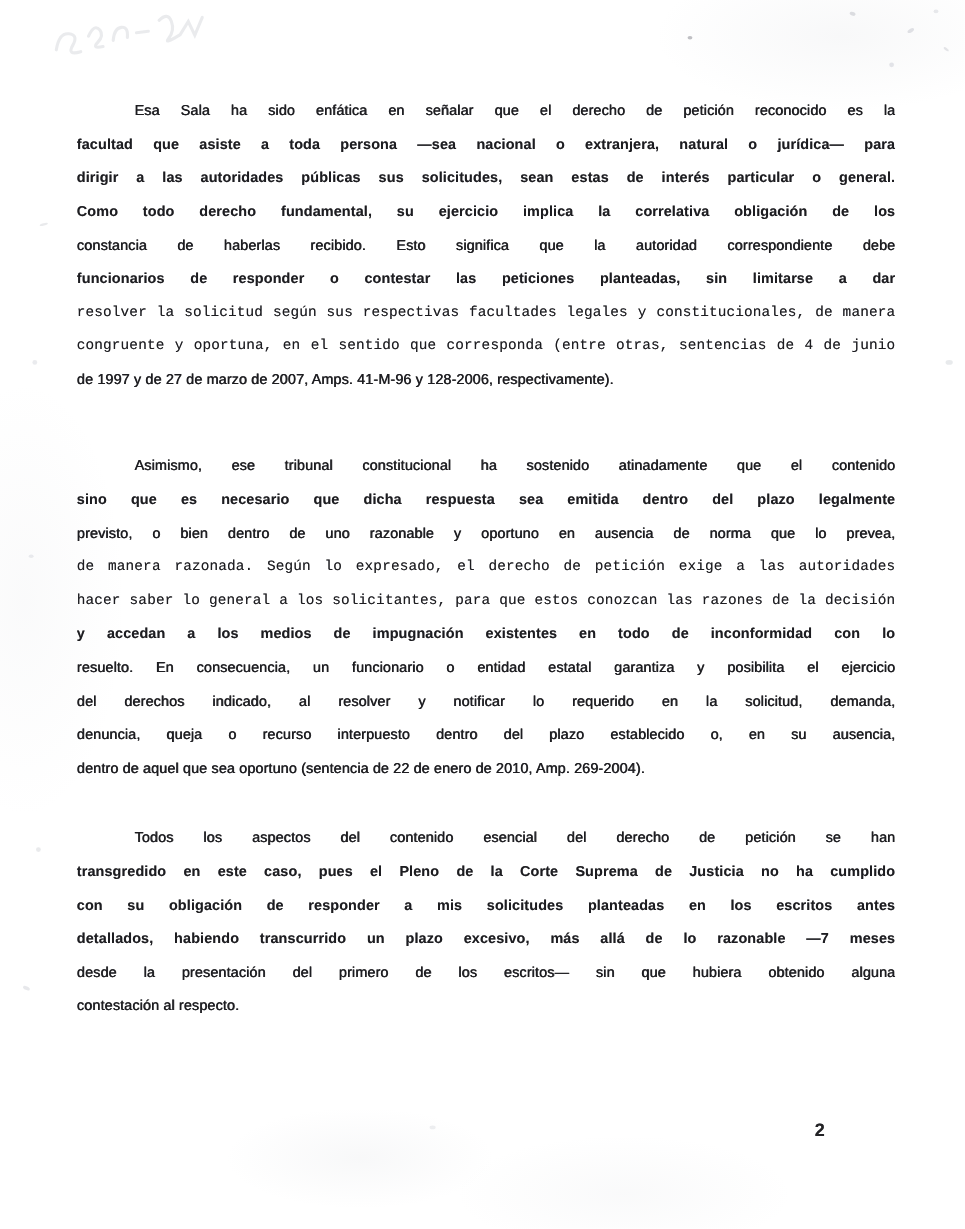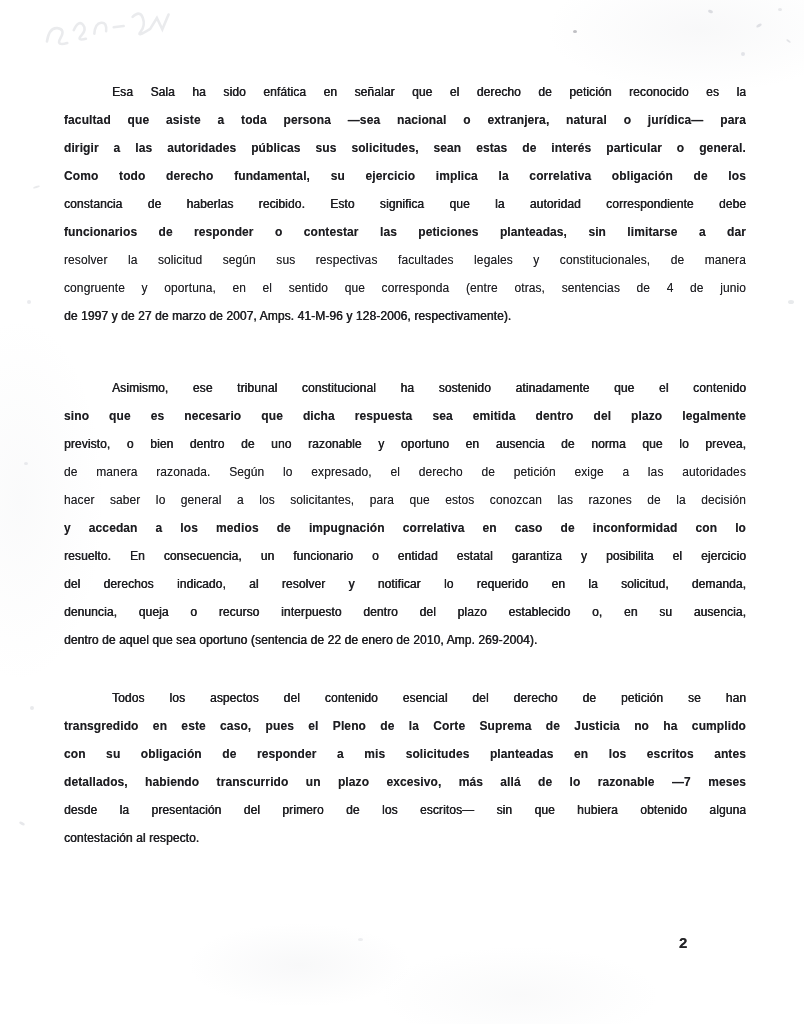--- a/index.html
+++ b/index.html
@@ -39,21 +39,21 @@
     text-align-last:justify;
     height:28px;
     overflow:hidden;
     text-shadow:0 0 0.45px rgba(28,28,32,0.55);
   }
   .line.first { text-indent:48px; }
   .line.last {
     -moz-text-align-last:left;
     text-align-last:left;
   }
-  .w-n { font-weight:400; }
+  .w-n { font-weight:400;font-family:Liberation Mono, monospace; }
   .w-m { font-weight:400; text-shadow:0.45px 0 0 rgba(28,28,32,0.85), 0 0 0.5px rgba(28,28,32,0.45); }
   .w-b { font-weight:700; text-shadow:0 0 0.3px rgba(20,20,24,0.5); }
   .page-number {
     position:absolute; left:679px; top:934px;
     font-size:15px; font-weight:600; color:#232326;
     text-shadow:0 0 0.4px rgba(30,30,34,0.6);
   }
   .pencil-scribble {
     position:absolute; left:28px; top:4px;
     opacity:0.55;
@@ -108,21 +108,21 @@
         <div class="line w-n">resolver la solicitud según sus respectivas facultades legales y constitucionales, de manera</div>
         <div class="line w-n">congruente y oportuna, en el sentido que corresponda (entre otras, sentencias de 4 de junio</div>
         <div class="line w-m last">de 1997 y de 27 de marzo de 2007, Amps. 41-M-96 y 128-2006, respectivamente).</div>
       </div>
       <div class="para">
         <div class="line w-m first">Asimismo, ese tribunal constitucional ha sostenido atinadamente que el contenido</div>
         <div class="line w-b">sino que es necesario que dicha respuesta sea emitida dentro del plazo legalmente</div>
         <div class="line w-m">previsto, o bien dentro de uno razonable y oportuno en ausencia de norma que lo prevea,</div>
         <div class="line w-n">de manera razonada. Según lo expresado, el derecho de petición exige a las autoridades</div>
         <div class="line w-n">hacer saber lo general a los solicitantes, para que estos conozcan las razones de la decisión</div>
-        <div class="line w-b">y accedan a los medios de impugnación correlativa en caso de inconformidad con lo</div>
+        <div class="line w-b">y accedan a los medios de impugnación existentes en todo de inconformidad con lo</div>
         <div class="line w-m">resuelto. En consecuencia, un funcionario o entidad estatal garantiza y posibilita el ejercicio</div>
         <div class="line w-m">del derechos indicado, al resolver y notificar lo requerido en la solicitud, demanda,</div>
         <div class="line w-m">denuncia, queja o recurso interpuesto dentro del plazo establecido o, en su ausencia,</div>
         <div class="line w-m last">dentro de aquel que sea oportuno (sentencia de 22 de enero de 2010, Amp. 269-2004).</div>
       </div>
       <div class="para">
         <div class="line w-m first">Todos los aspectos del contenido esencial del derecho de petición se han</div>
         <div class="line w-b">transgredido en este caso, pues el Pleno de la Corte Suprema de Justicia no ha cumplido</div>
         <div class="line w-b">con su obligación de responder a mis solicitudes planteadas en los escritos antes</div>
         <div class="line w-b">detallados, habiendo transcurrido un plazo excesivo, más allá de lo razonable —7 meses</div>

